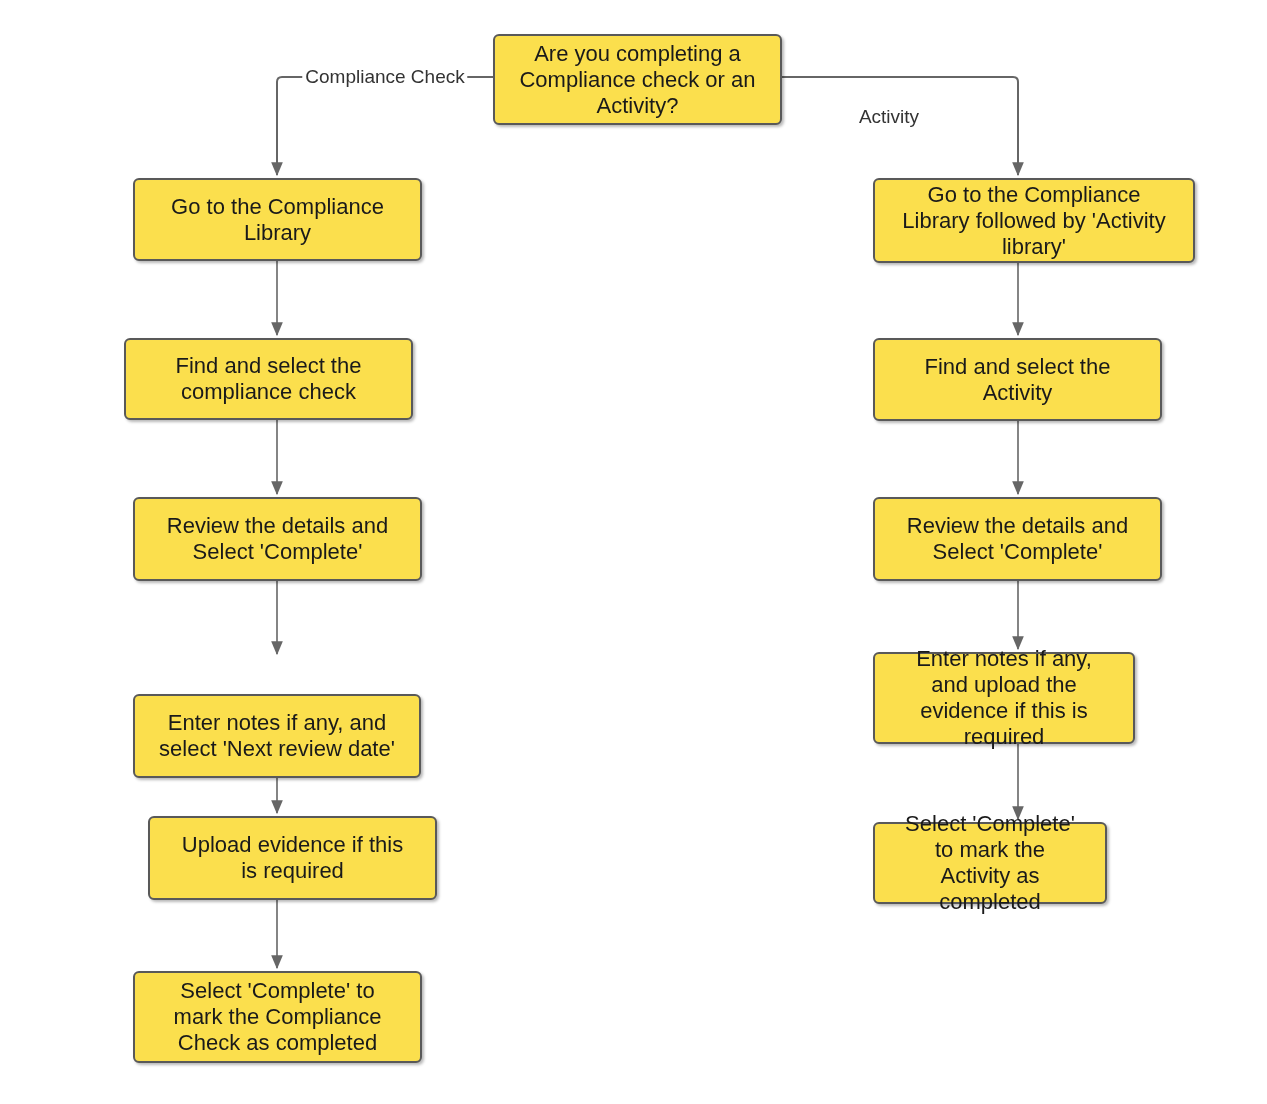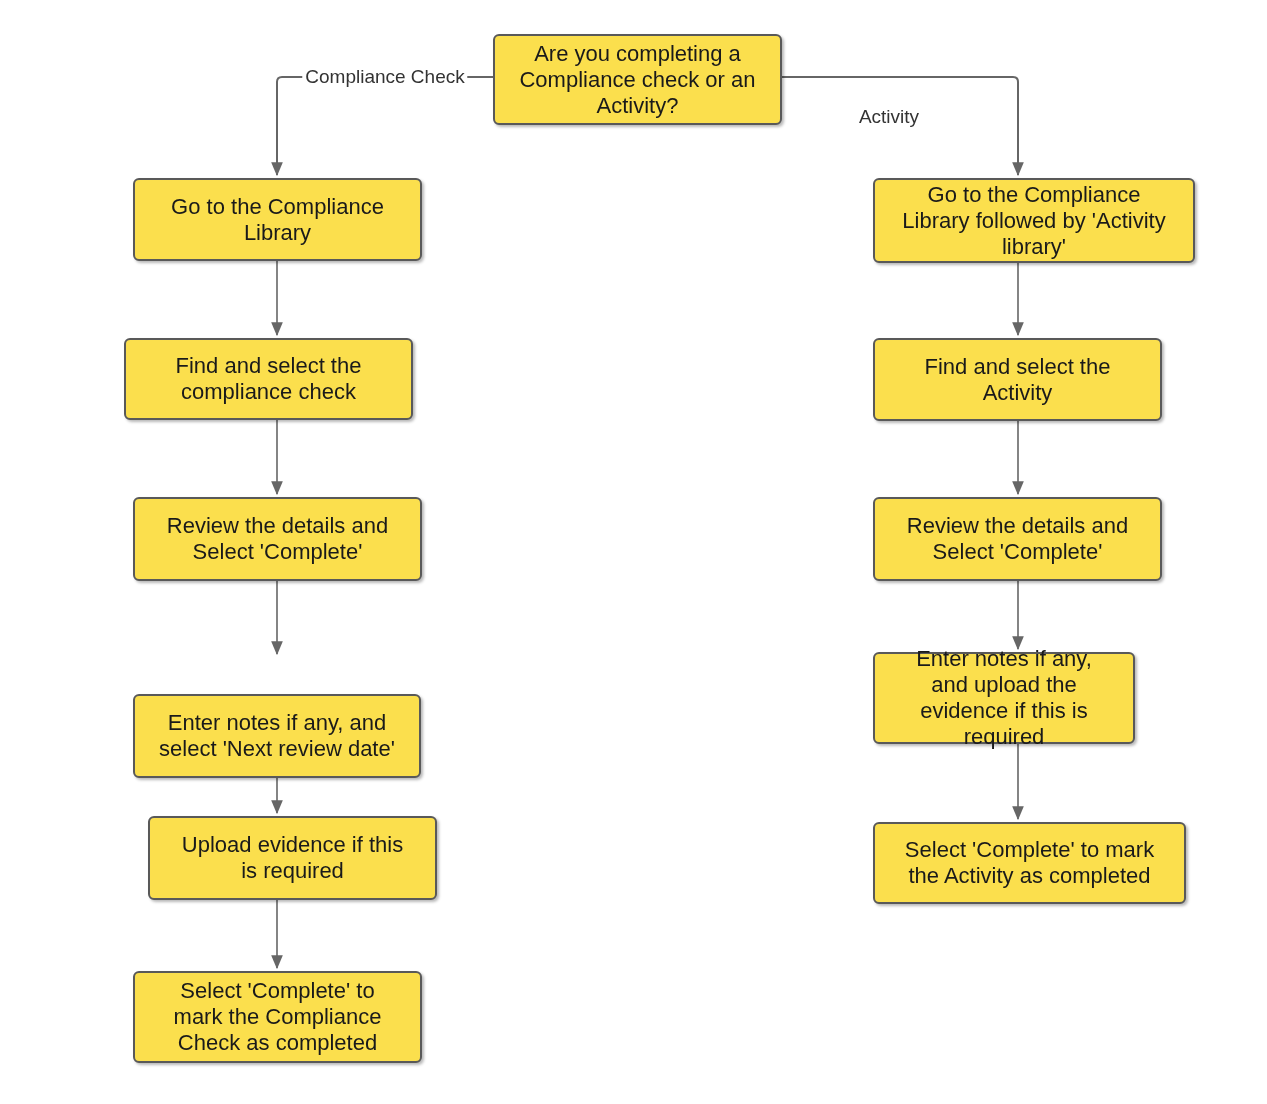--- a/index.html
+++ b/index.html
@@ -51,21 +51,21 @@
   .l1{left:133px; top:178px; width:289px; height:83px;}
   .l2{left:124px; top:338px; width:289px; height:82px;}
   .l3{left:133px; top:497px; width:289px; height:84px;}
   .l4{left:133px; top:694px; width:288px; height:84px;}
   .l5{left:133px; top:816px; width:289px; height:84px;margin-left:15px;}
   .l6{left:133px; top:971px; width:289px; height:92px;}
   .r1{left:873px; top:178px; width:322px; height:85px;}
   .r2{left:873px; top:338px; width:289px; height:83px;}
   .r3{left:873px; top:497px; width:289px; height:84px;}
   .r4{left:873px; top:652px; width:262px; height:92px;}
-  .r5{left:873px; top:822px; width:313px; height:82px;}
+  .r5{left:873px; top:822px; width:234px; height:82px;}
   .branch-label{
     position:absolute;
     transform:translate(-50%,-50%);
     background:var(--bg);
     padding:0 3px;
     font-size:19px;
     font-weight:normal;
     color:#333333;
     white-space:nowrap;
   }

